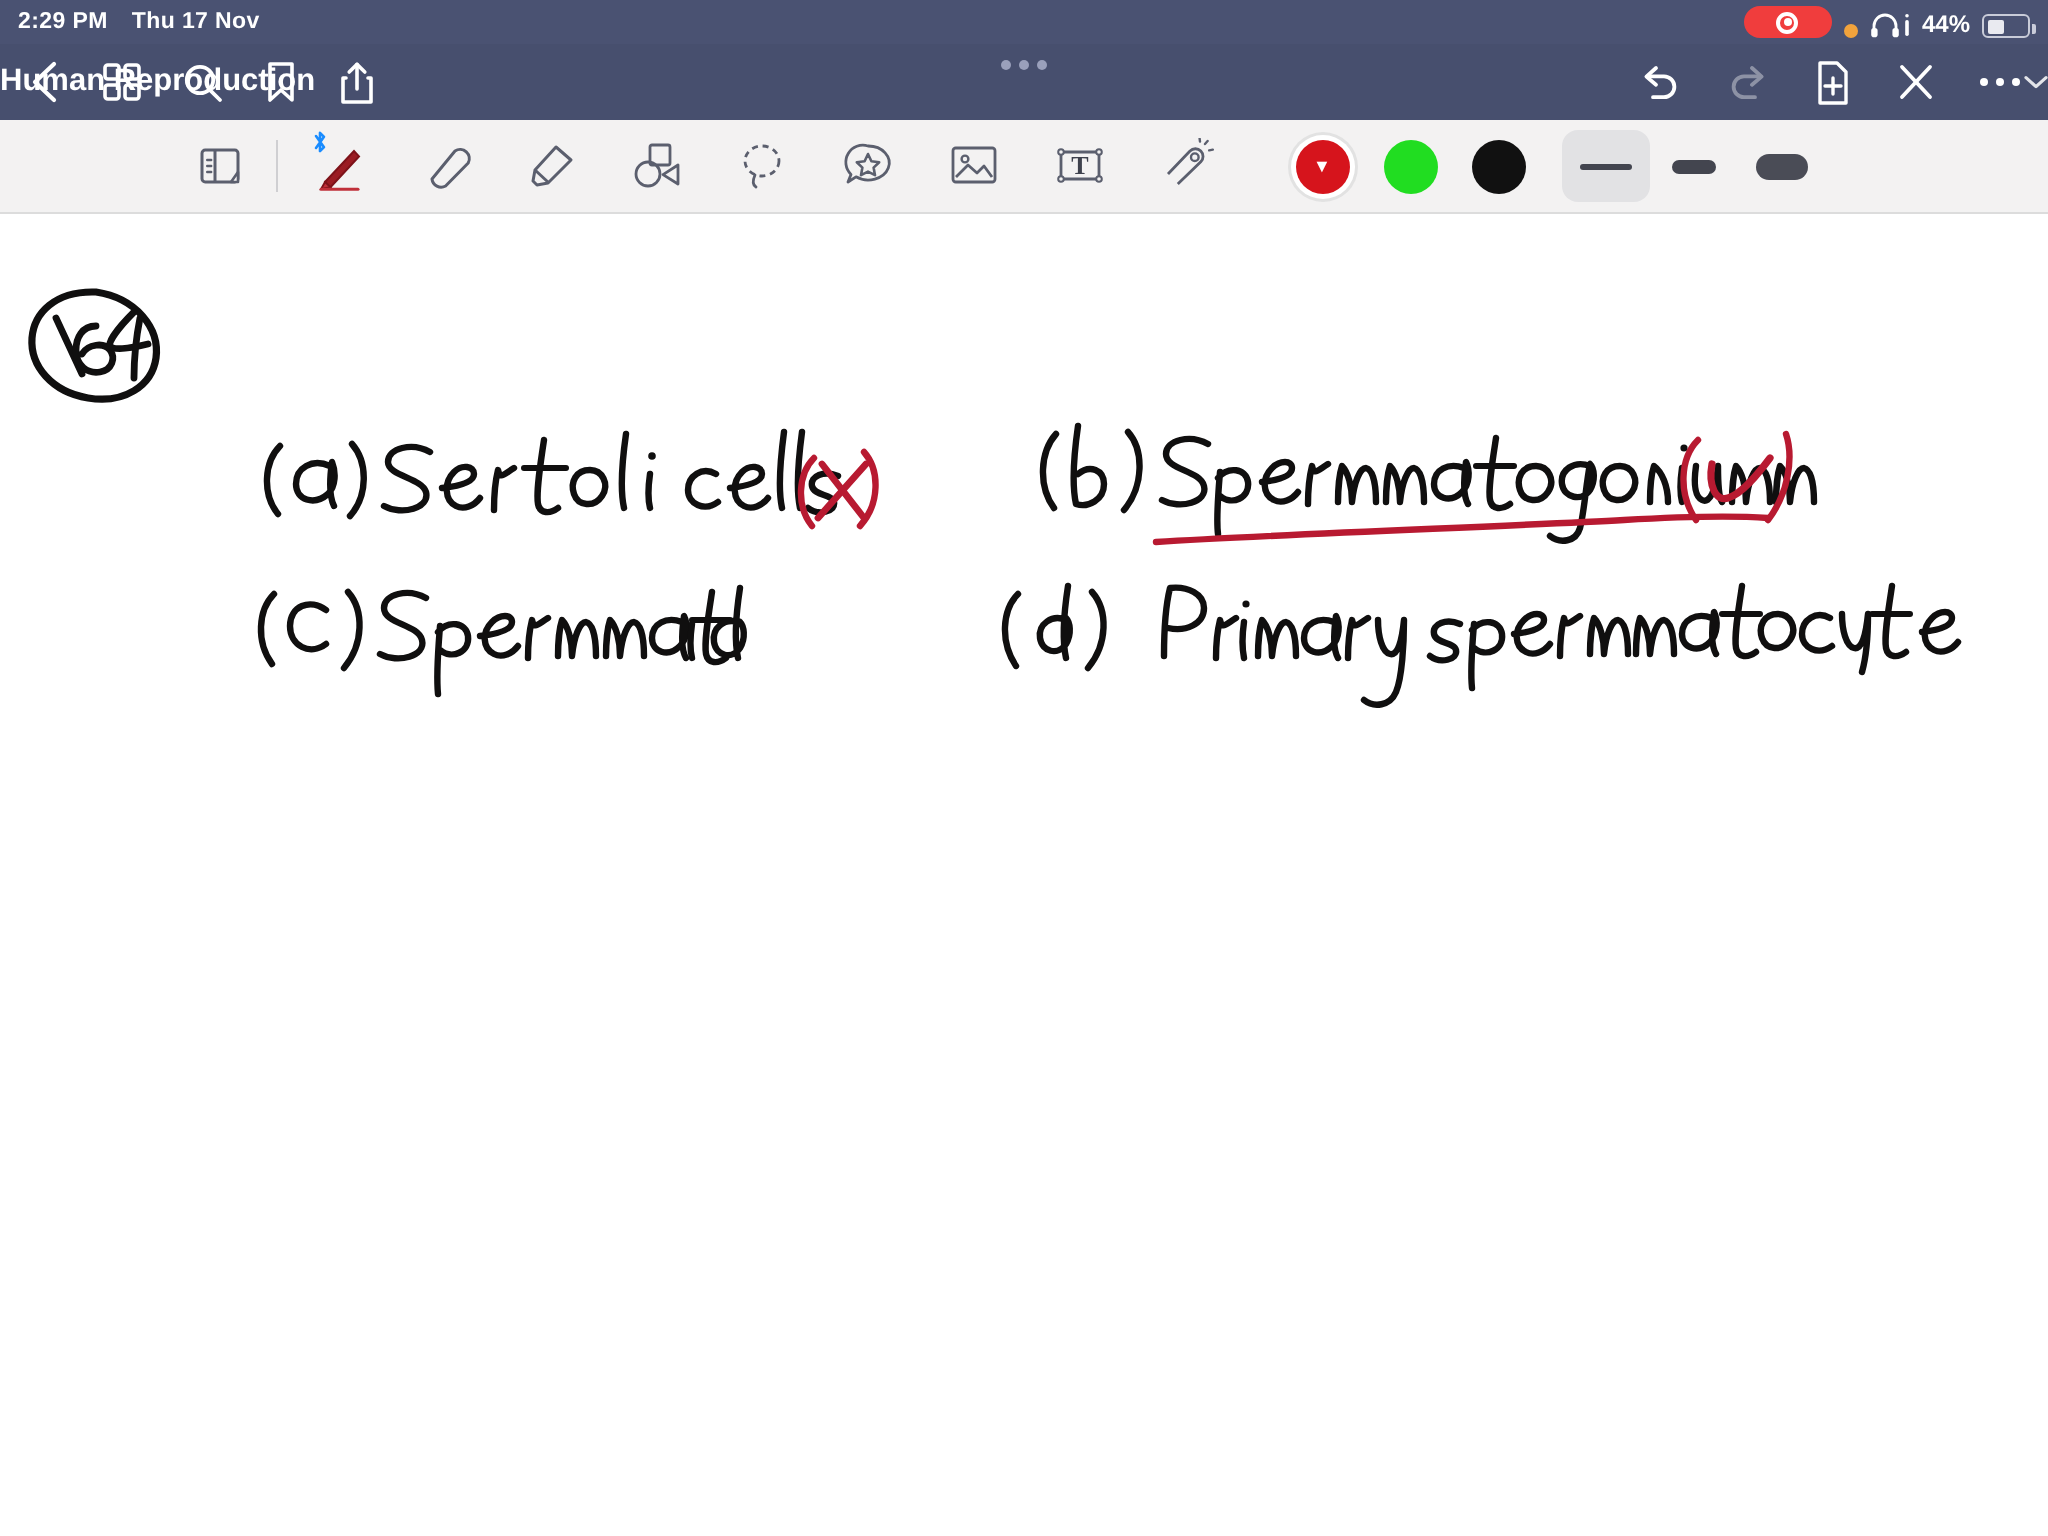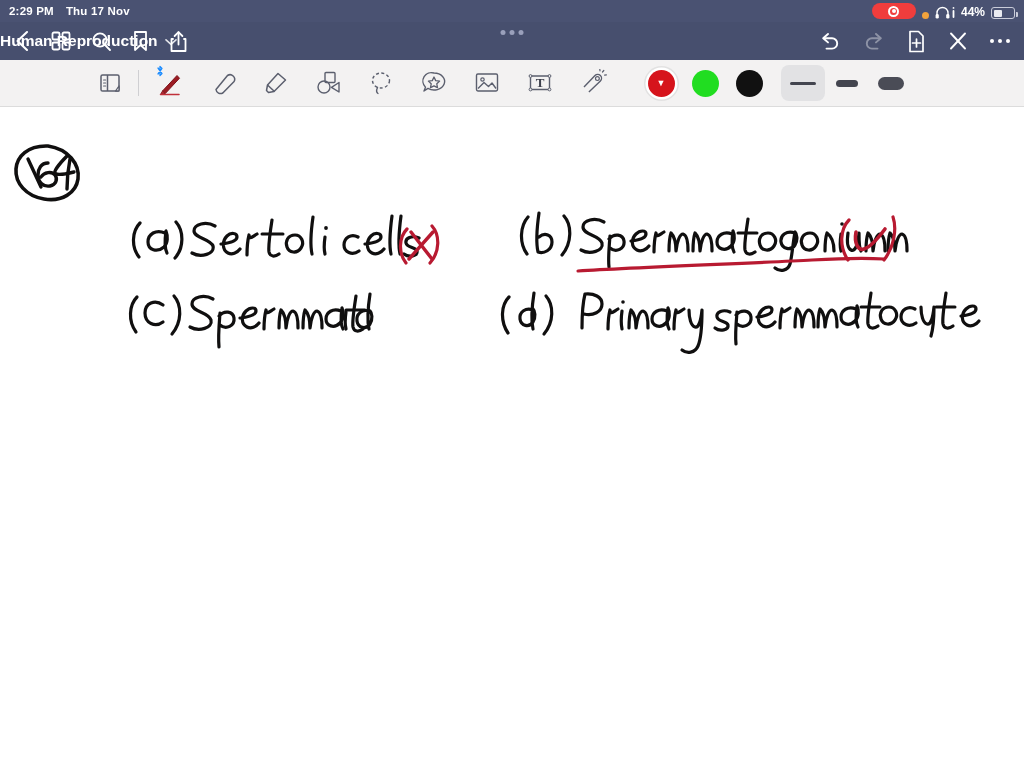--- a/index.html
+++ b/index.html
@@ -47,21 +47,21 @@
   .navbar{
     position:absolute; top:22px; left:0; width:1024px; height:38px;
     background:#474f6e; display:flex; align-items:center; padding:0 14px;
   }
   .nav-left{ display:flex; align-items:center; gap:20px; }
   .nav-right{ display:flex; align-items:center; gap:22px; margin-left:auto; }
   .nicon{ color:#ffffff; display:flex; align-items:center; justify-content:center; cursor:pointer; }
   .nicon.dim{ opacity:.38; }
   .nav-center{
     position:absolute; left:0; right:0; top:0; height:38px;
-    display:flex; align-items:center; justify-content:flex-start; gap:7px;
+    display:flex; align-items:center; justify-content:space-between; gap:7px;
     pointer-events:none;
   }
   .doc-title{ color:#ffffff; font-size:15.5px; font-weight:bold; pointer-events:auto; }
   .title-chev{ color:#ffffff; opacity:.85; pointer-events:auto; }
   .multitask{
     position:absolute; top:8px; left:50%; transform:translateX(-50%);
     display:flex; gap:4px; z-index:5;
   }
   .multitask span{ width:5px;height:5px;border-radius:50%;background:#9aa0bb; }
   .ndots{ display:flex; gap:3.5px; align-items:center; }

